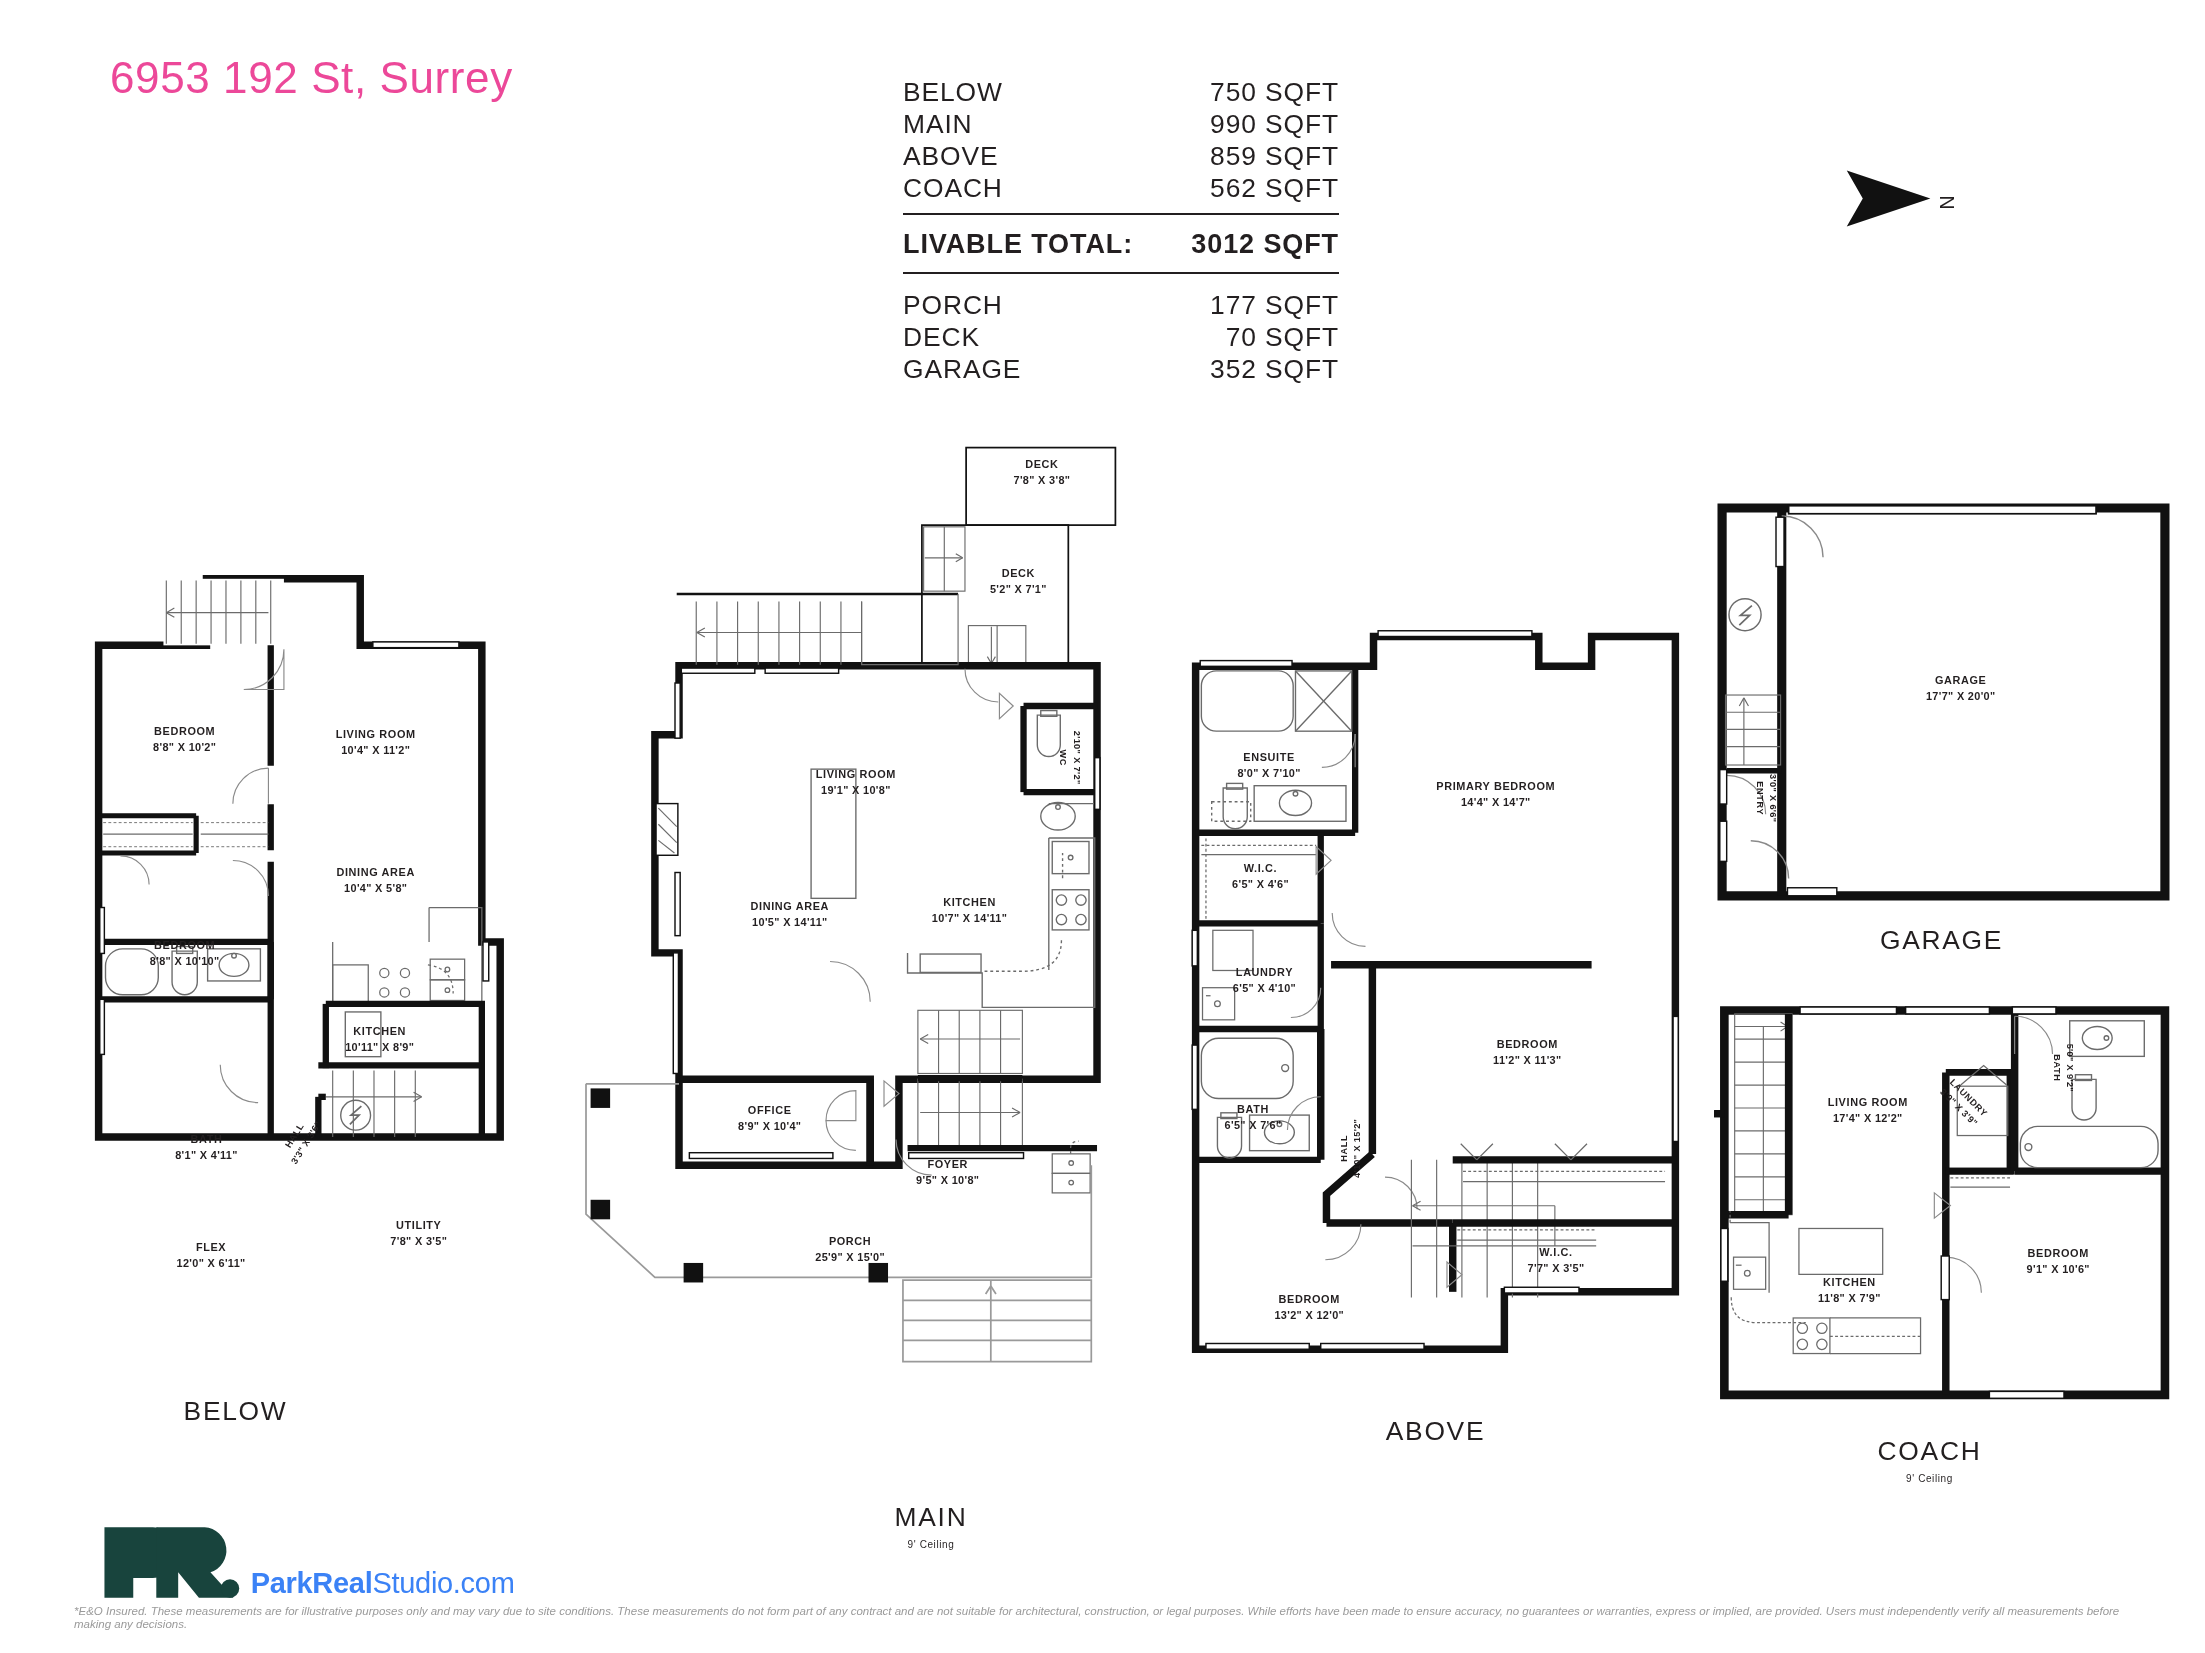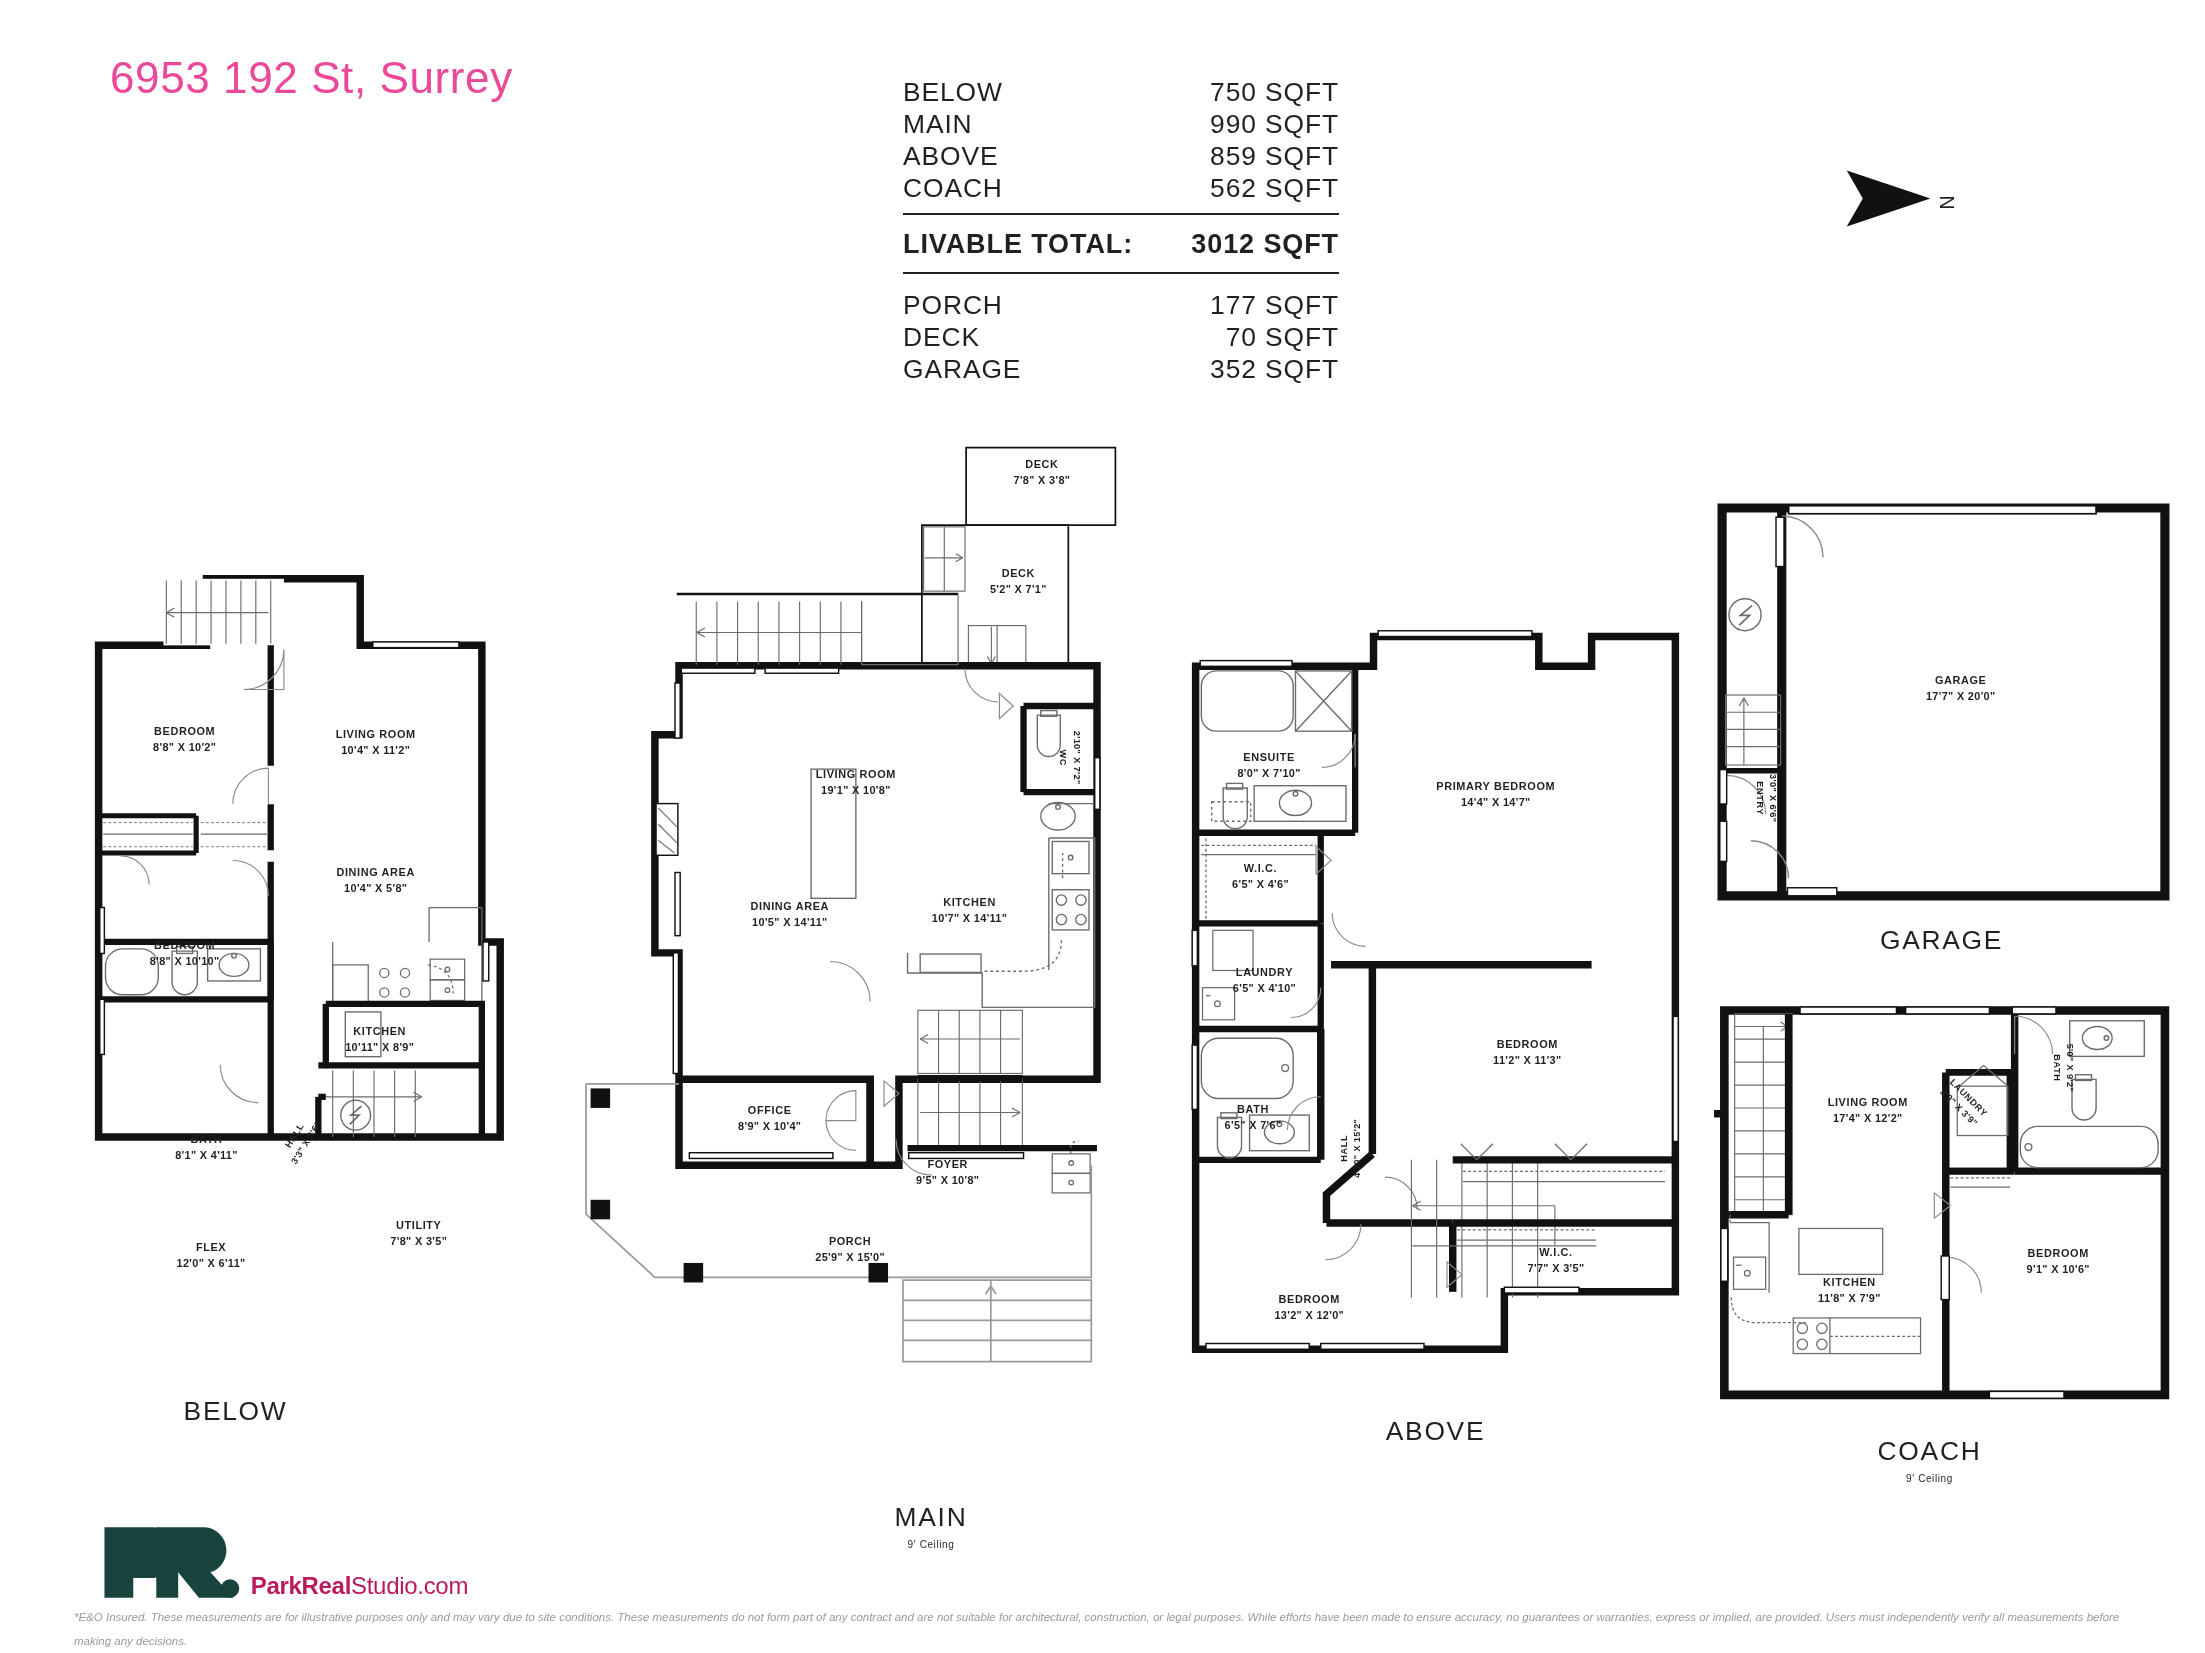--- a/index.html
+++ b/index.html
@@ -28,25 +28,25 @@
 
   
   text{font-family:"Liberation Sans","DejaVu Sans",sans-serif;fill:#231f20;}
   .rname{font-size:19px;font-weight:bold;letter-spacing:1.1px;text-anchor:middle;}
   .rdim{font-size:19px;font-weight:bold;letter-spacing:0.6px;text-anchor:middle;}
   .rname.sm{font-size:16px;}
   .rdim.sm{font-size:16px;}
 
   
   #logo{position:absolute;left:101px;top:1525px;}
-  #logo .dom{font-size:24px;color:#be185d;letter-spacing:-0.3px;margin-top:19px;}
+  #logo .dom{font-size:29px;color:#3b82f6;letter-spacing:-0.3px;margin-top:19px;}
   #logo .dom b{font-weight:bold;}
   #logo-row{display:flex;align-items:flex-end;gap:5.7px;}
   #disclaimer{position:absolute;left:74px;top:1605px;width:2067px;
-      font-style:italic;font-size:11.5px;line-height:24px;color:#9a9a9a;}
+      font-style:italic;font-size:11.5px;line-height:13px;color:#9a9a9a;}
 </style>
 </head>
 <body>
 
 <div id="title">6953 192 St, Surrey</div>
 
 <div id="areas">
   <div class="arow">
     <span class="lbl">BELOW</span>
     <span class="val">750 SQFT</span>

